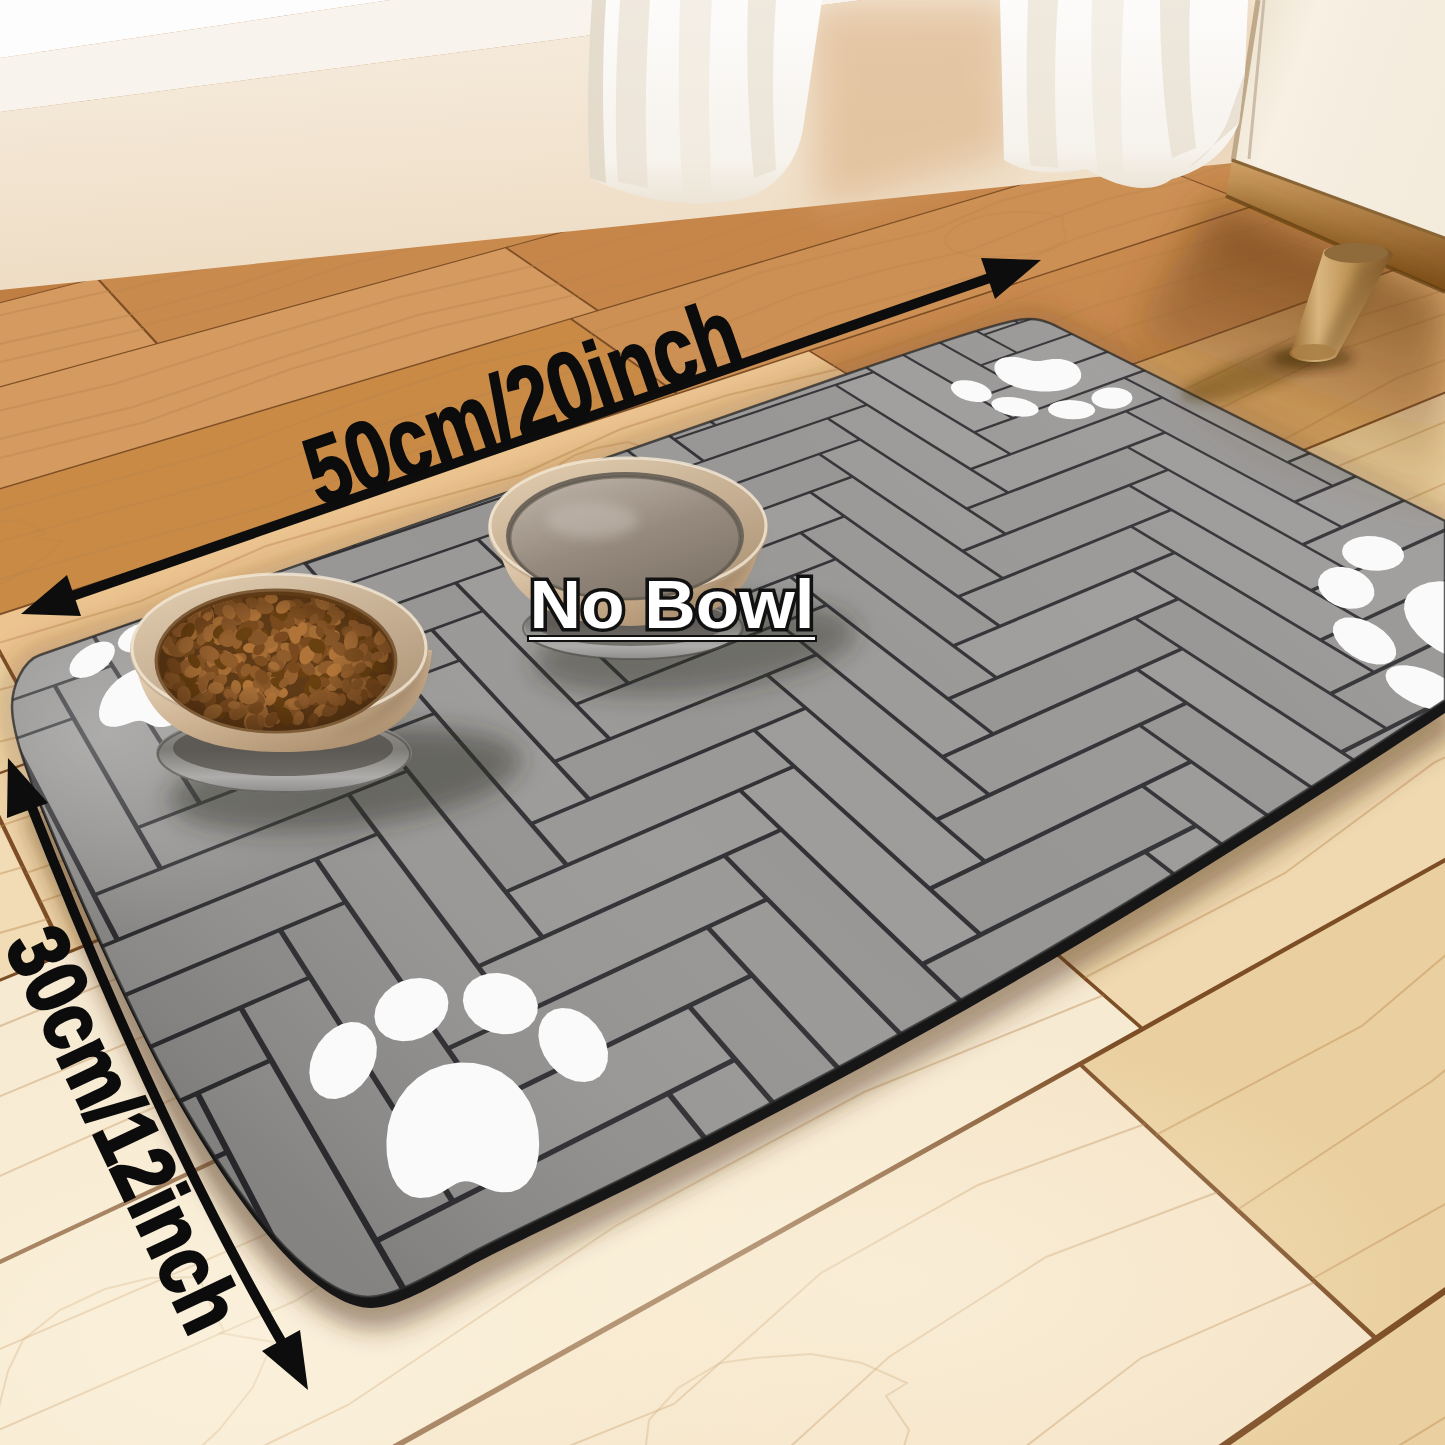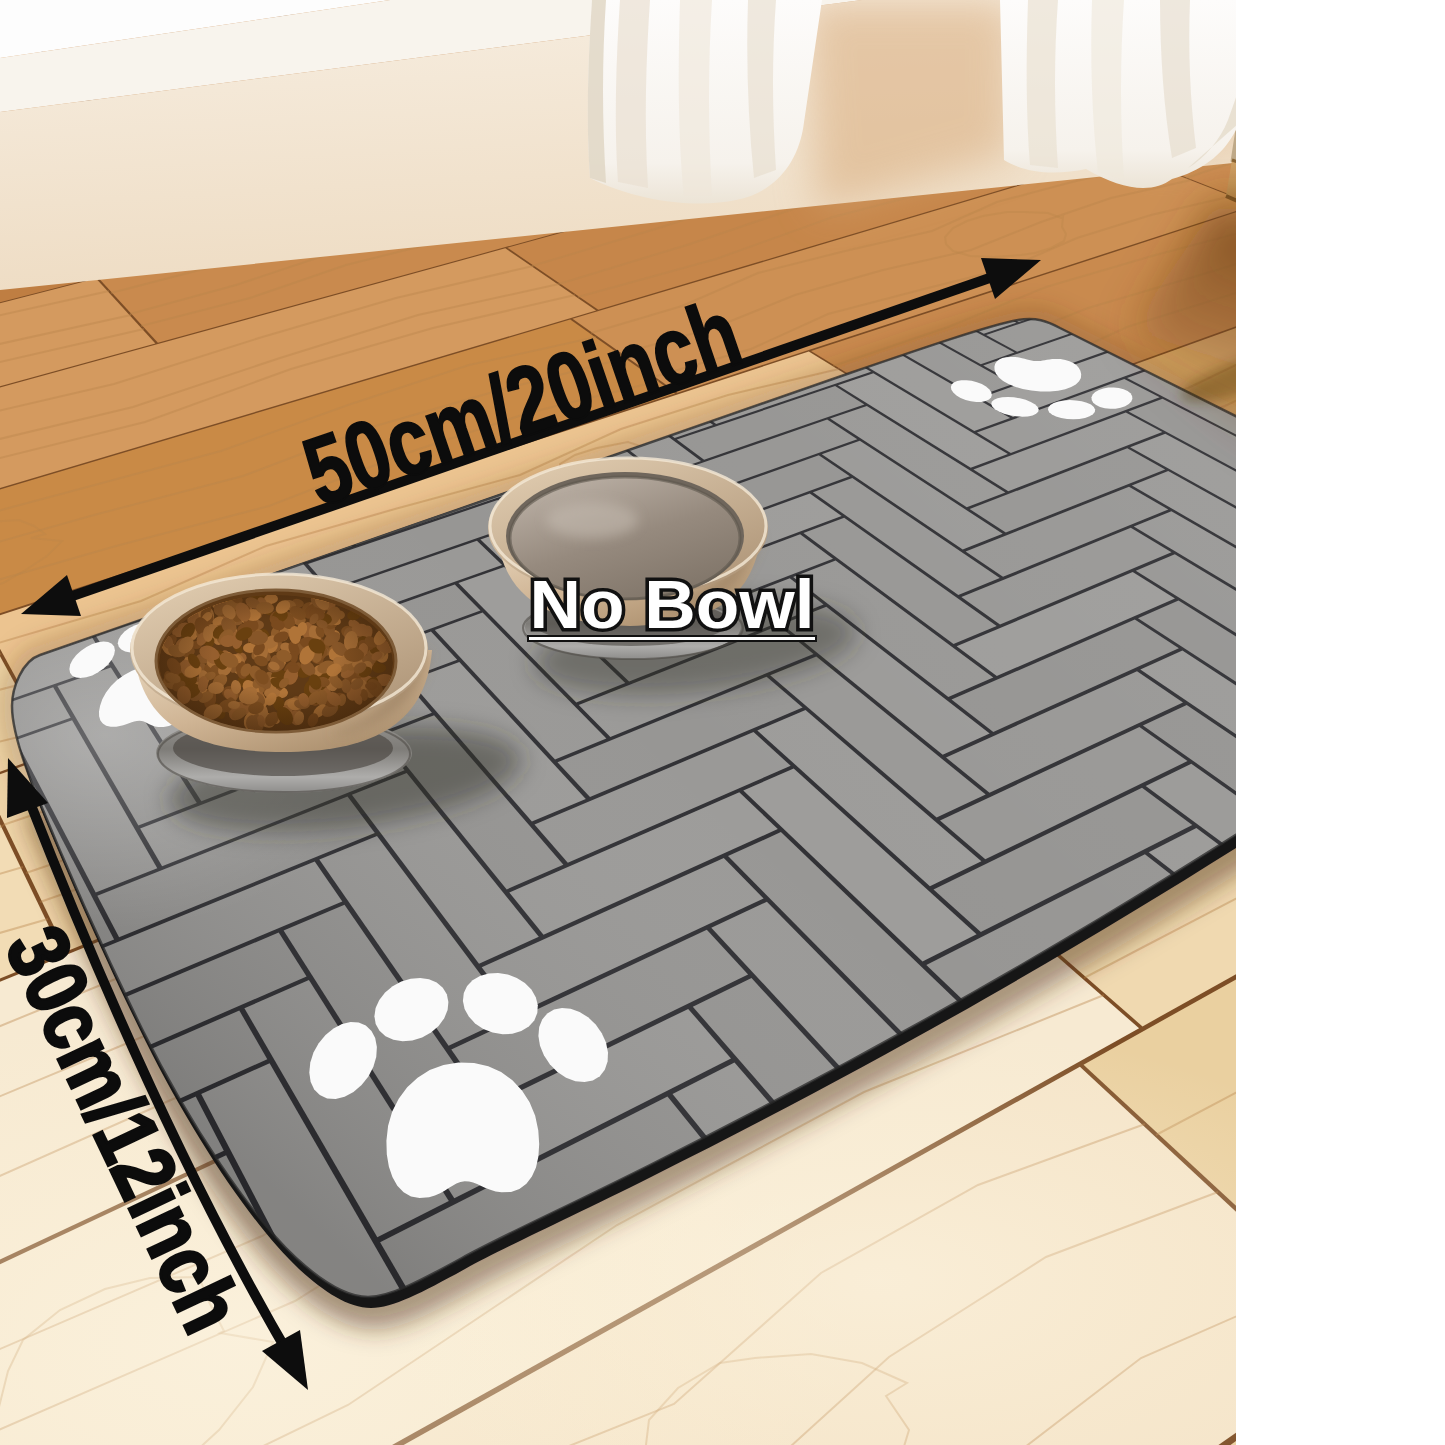--- a/index.html
+++ b/index.html
@@ -1,14 +1,14 @@
 <!DOCTYPE html>
 <html><head><meta charset="utf-8"><style>
 html,body{margin:0;padding:0;background:#fff;}
-#c{position:relative;width:1236px;height:1445px;overflow:hidden;}
+#c{position:relative;width:1445px;height:1445px;overflow:hidden;}
 </style></head><body>
 <div id="c"><svg xmlns="http://www.w3.org/2000/svg" width="1445" height="1445" viewBox="0 0 1445 1445">
 <defs>
 
 <linearGradient id="wallg" x1="0" y1="0" x2="0.25" y2="1">
  <stop offset="0" stop-color="#f7eee1"></stop>
           <stop offset="1" stop-color="#eedcc3"></stop>
 </linearGradient>
 <linearGradient id="cabg" x1="0" y1="0" x2="1" y2="0.4">
  <stop offset="0" stop-color="#eadfca"></stop>

